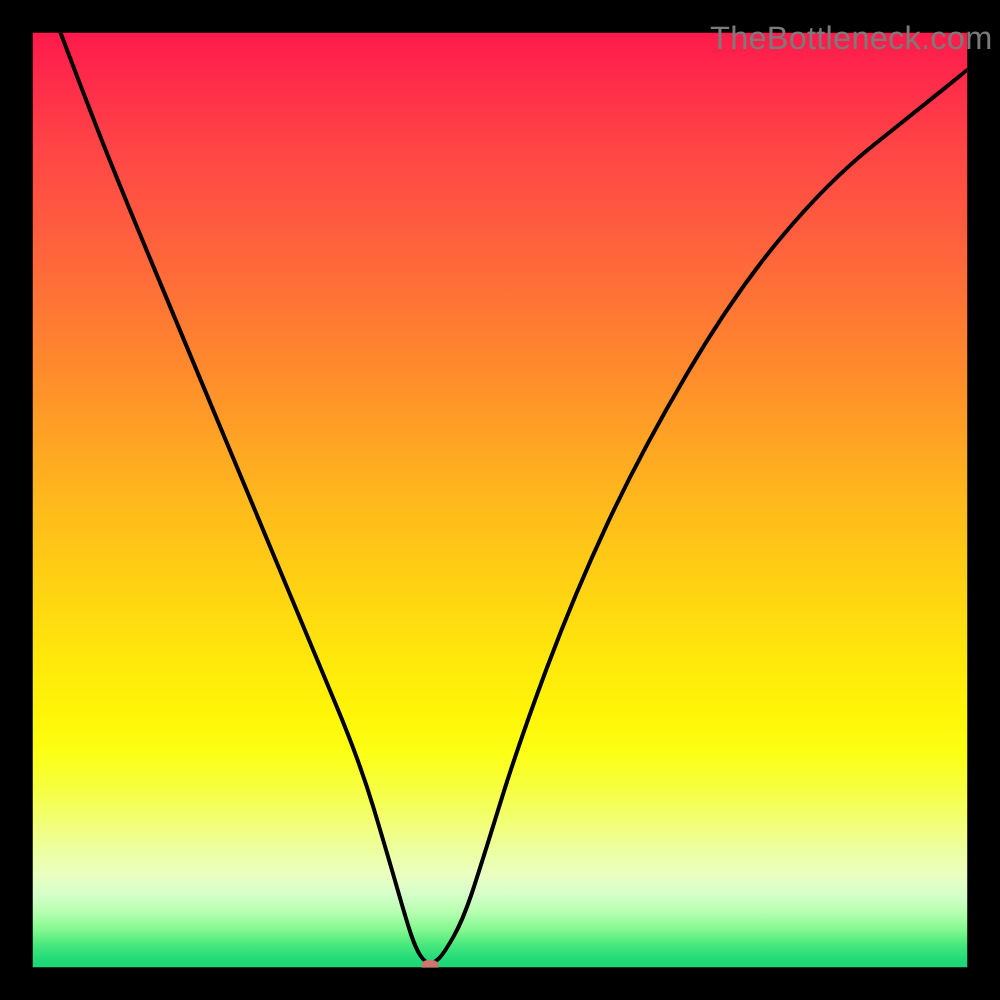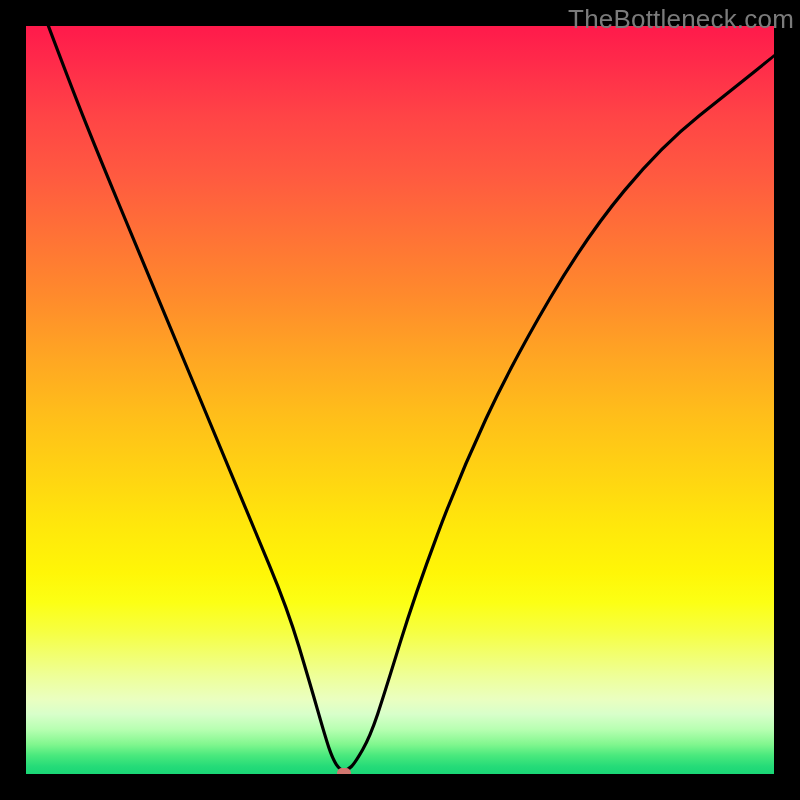--- a/index.html
+++ b/index.html
@@ -11,21 +11,21 @@
     font-family: Arial, Helvetica, sans-serif;
   }
   .outer {
     position: relative;
     width: 800px;
     height: 800px;
     background: #000;
   }
   .watermark {
     position: absolute;
-    top: 4px;
+    top: 15px;
     right: 6px;
     color: #7b7b7b;
     font-size: 26px;
     font-weight: 500;
     z-index: 10;
     letter-spacing: 0.2px;
   }
   .plot {
     position: absolute;
     left: 26px;

